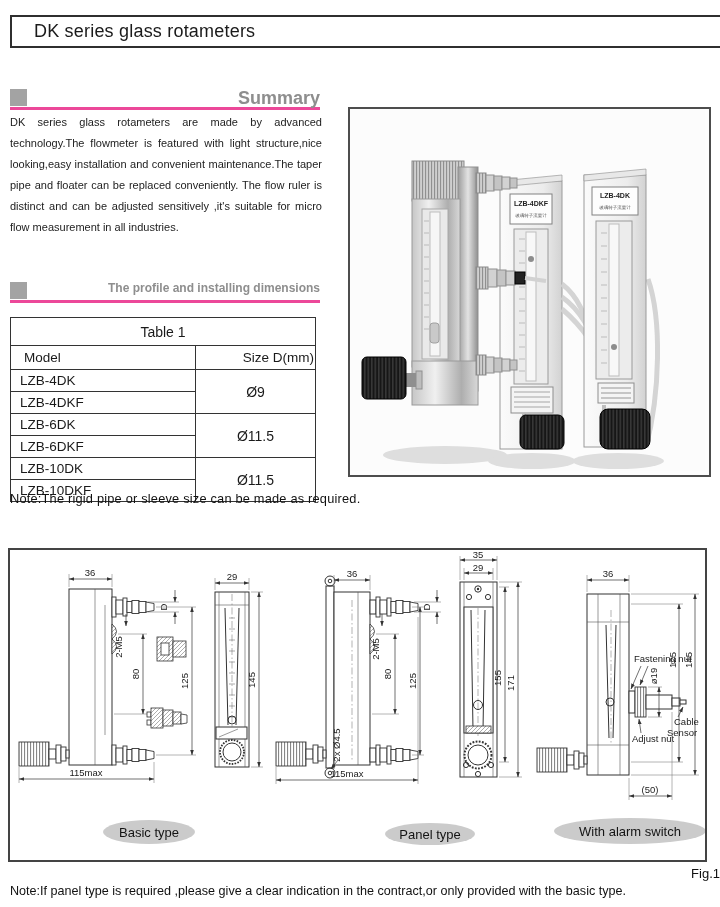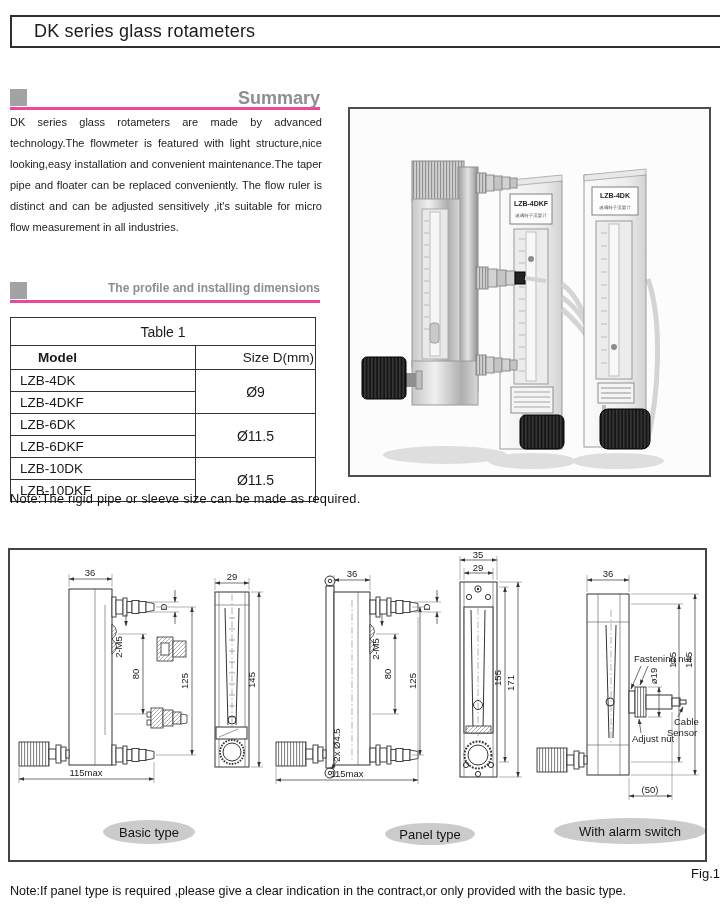--- a/index.html
+++ b/index.html
@@ -30,21 +30,21 @@
     position:absolute;left:10px;top:112px;width:312px;
     font-size:11px;line-height:21px;text-align:justify;color:#222;
   }
   
   .dim-table{
     position:absolute;left:10px;top:317px;width:306px;
     border-collapse:collapse;font-size:13.5px;color:#1a1a1a;
   }
   .dim-table td{border:1px solid #333;}
   .dim-table .t-title{height:25px;text-align:center;font-size:14px;}
-  .dim-table .t-head-model{height:21px;padding-left:27px;font-weight:bold;}
+  .dim-table .t-head-model{height:21px;padding-left:13px;}
   .dim-table .t-head-size{height:21px;text-align:right;}
   .dim-table .t-model{height:19px;padding-left:9px;width:174px;}
   .dim-table .t-size{text-align:center;font-size:14px;}
   .table-note{
     position:absolute;left:10px;top:491px;width:400px;
     font-size:12.8px;letter-spacing:.2px;color:#111;
   }
   
   .photo-box{
     position:absolute;left:348px;top:107px;width:359px;height:366px;

